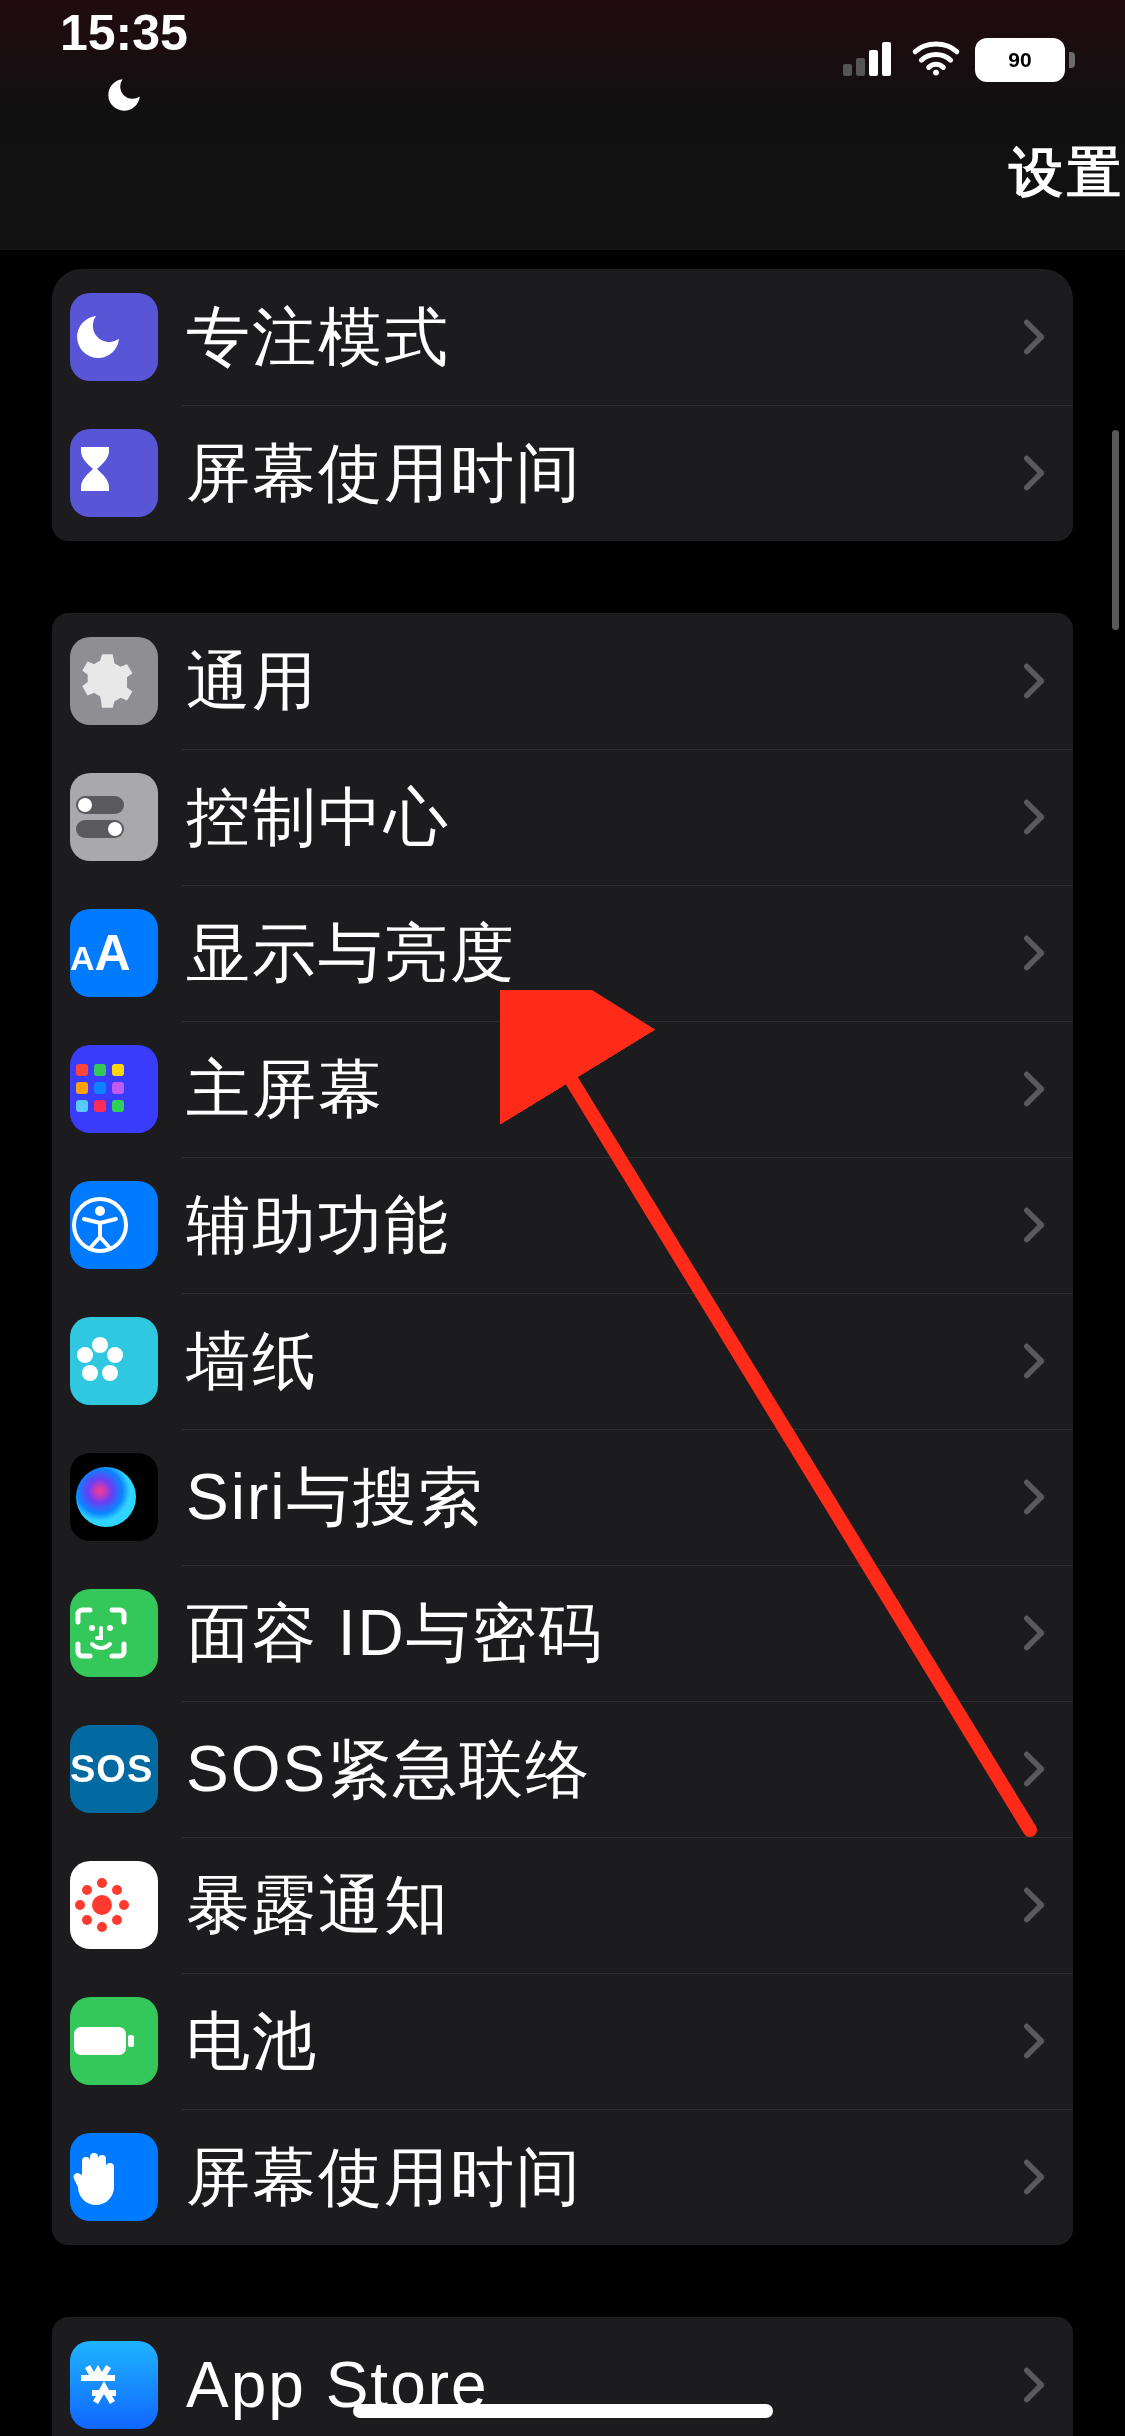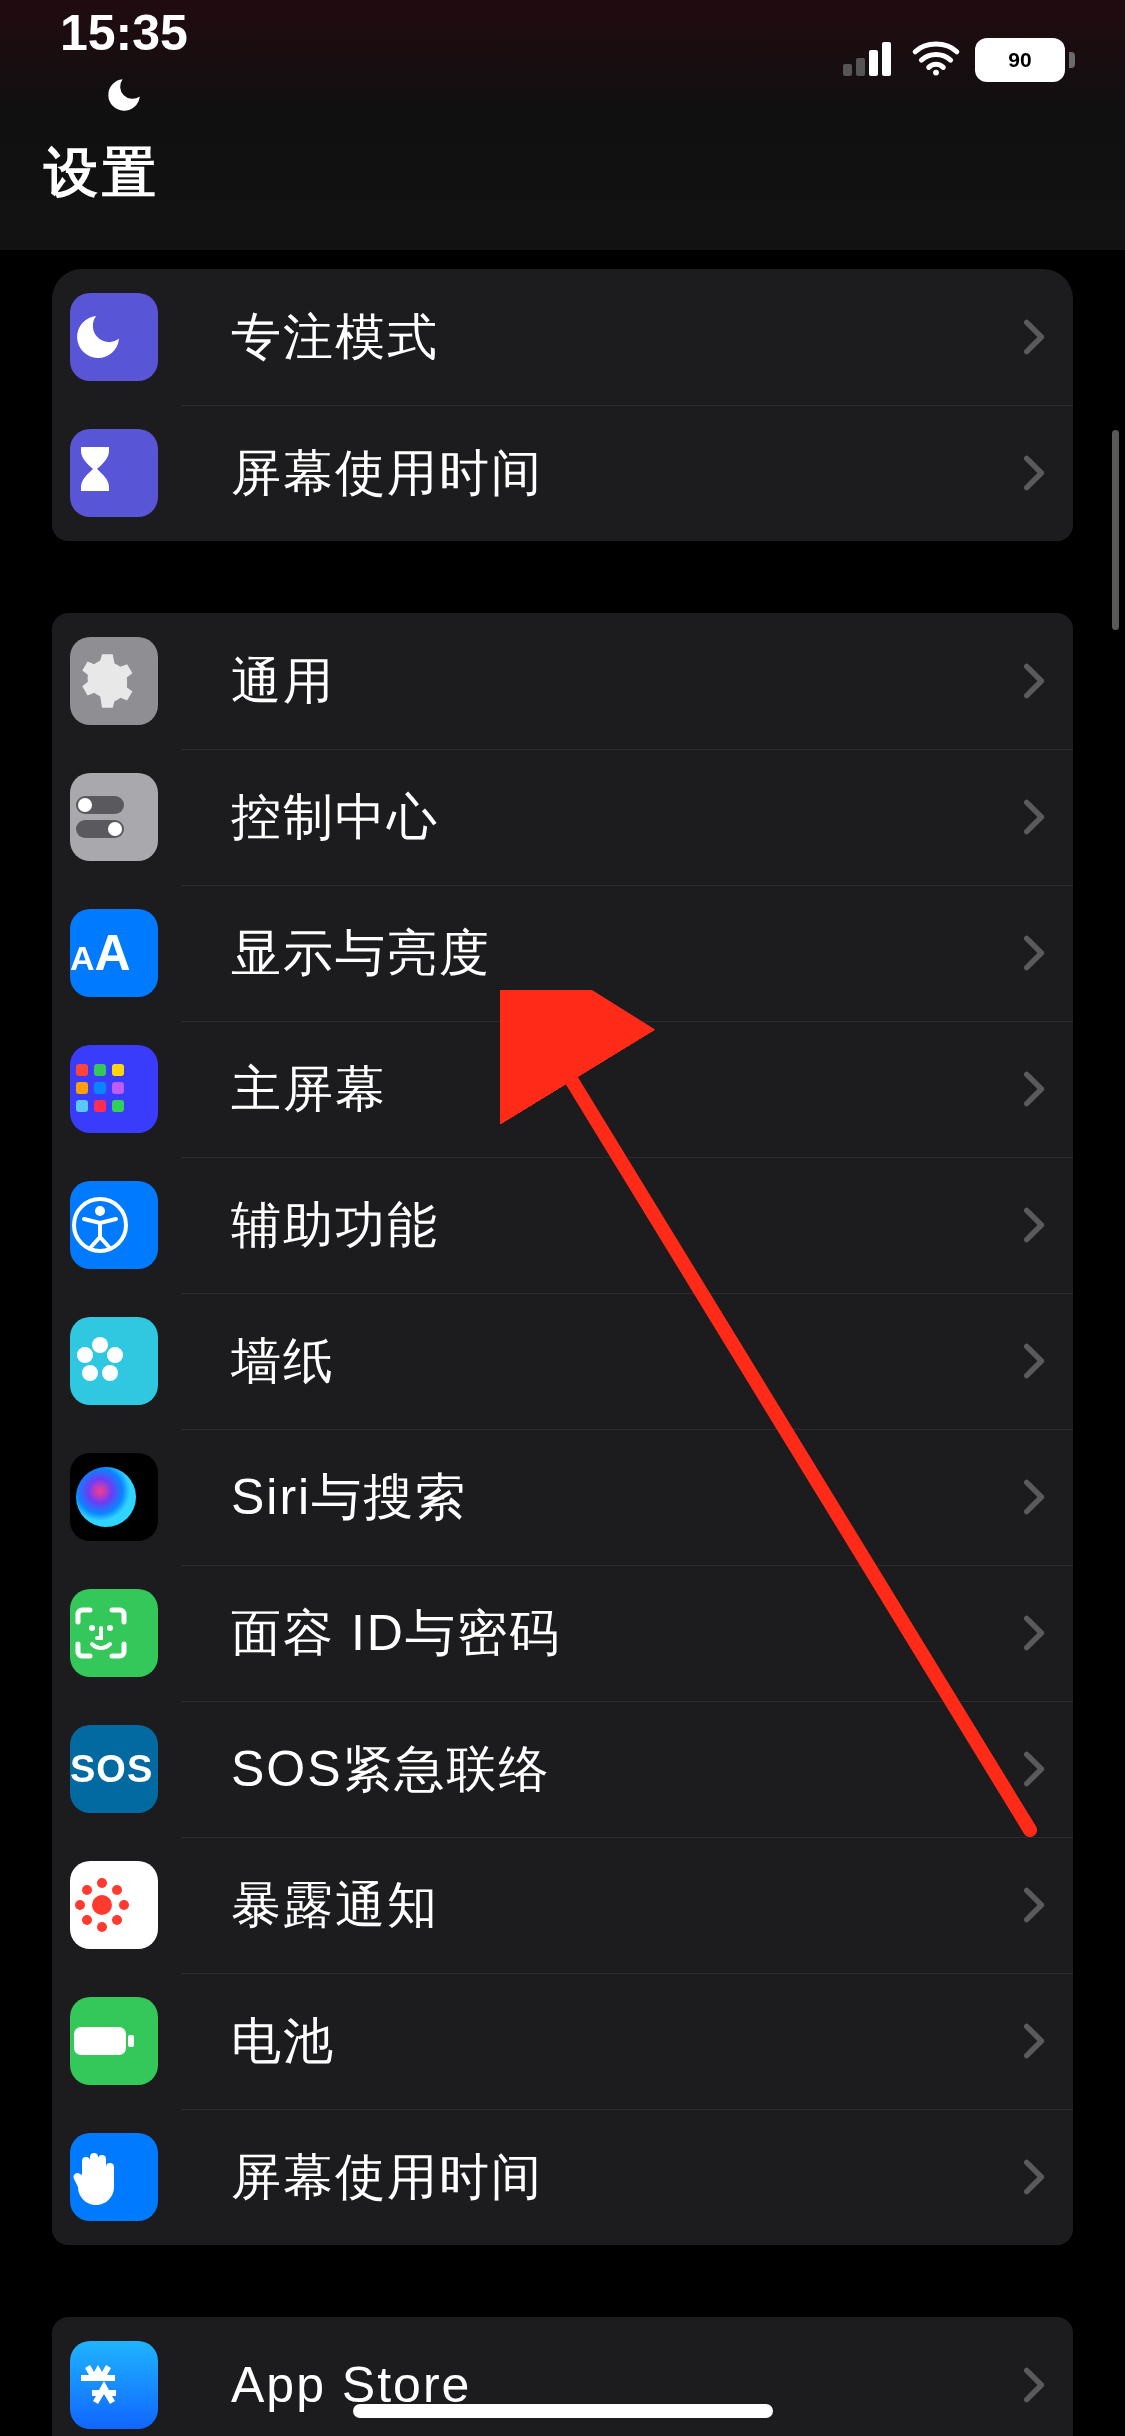--- a/index.html
+++ b/index.html
@@ -61,21 +61,21 @@
     border-top-right-radius: 4px;
     border-bottom-right-radius: 4px;
   }
   .header {
     position: absolute;
     top: 0; left:0; right:0;
     height: 250px;
     background: linear-gradient(180deg, rgba(60,20,30,0.55) 0%, rgba(20,20,20,0.8) 45%, rgba(20,20,20,0.92) 100%);
     display:flex;
     align-items:flex-end;
-    justify-content:flex-start;
+    justify-content:flex-end;
     padding-bottom: 40px;
     z-index: 10;
     padding-left: 44px;
   }
   .header-title {
     font-size: 54px;
     font-weight: 600;
     color: #fff;
     letter-spacing: 4px;
   }
@@ -111,26 +111,25 @@
     background: rgba(255,255,255,0.08);
   }
   .icon-box {
     width: 88px; height: 88px;
     border-radius: 20px;
     margin-right: 28px;
     display:flex; align-items:center; justify-content:flex-start;
     flex-shrink: 0;
   }
   .row-label {
-    font-size: 50px;
+    font-size: 64px;
     font-weight: 400;
     color: #fff;
     flex: 1;
     letter-spacing: 2px;
-    margin-left: 45px;
   }
   .chevron {
     flex-shrink: 0;
   }
   .chevron svg { display:block; }
   
   .bg-indigo { background: #5856d6; }
   .bg-gray { background: #8e8e93; }
   .bg-lightgray { background: #a9a9ad; }
   .bg-blue { background: #007aff; }

